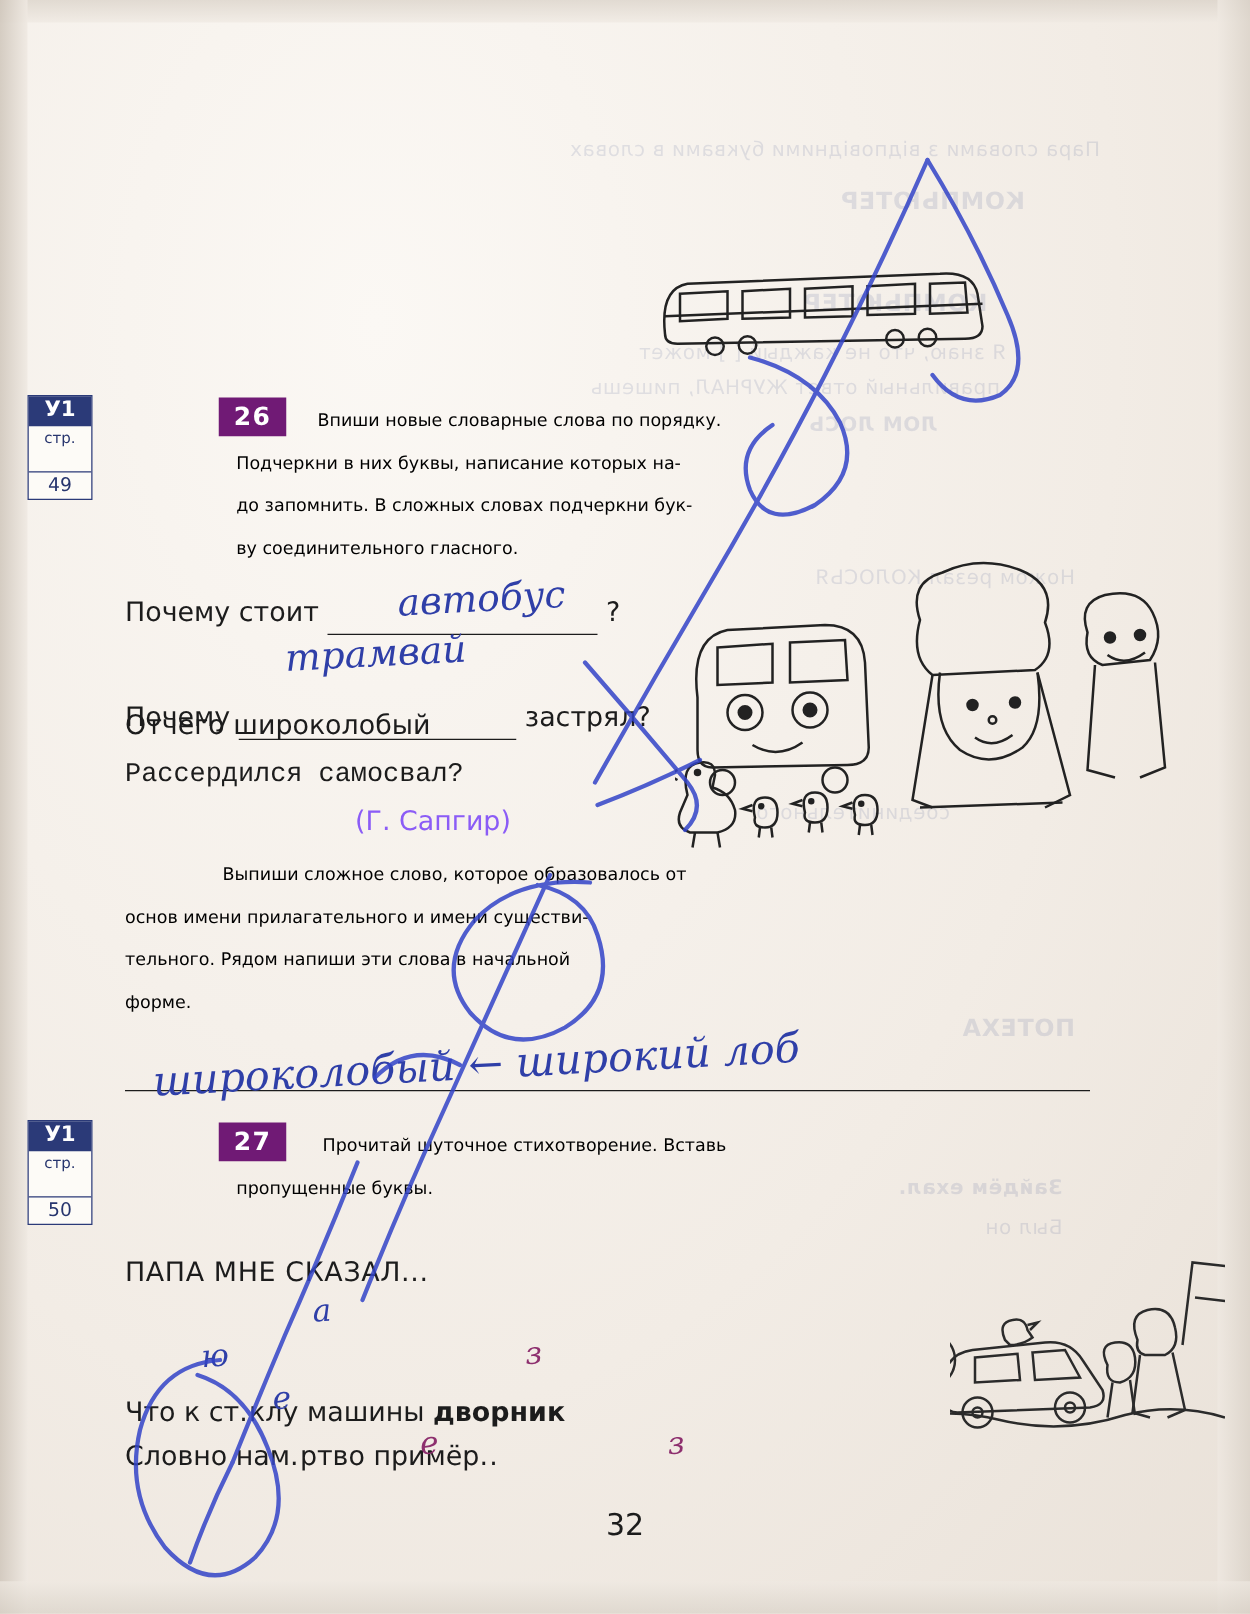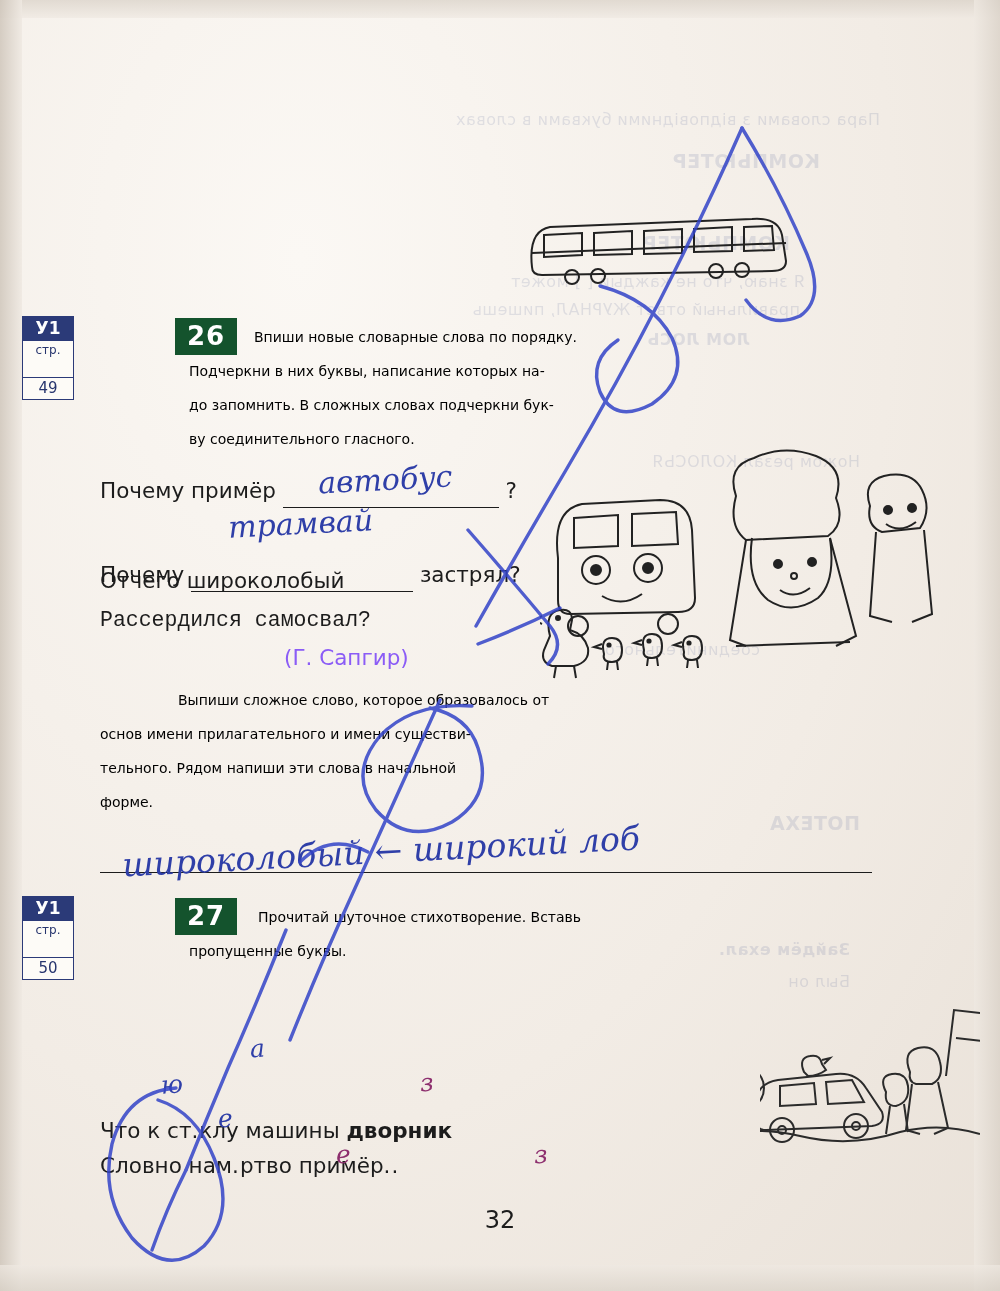--- a/index.html
+++ b/index.html
@@ -69,22 +69,22 @@
   }
   .marker .m-top{
     background:#2b3a78;color:#fff;font-weight:bold;font-size:17px;
     display:block;padding:1px 0 2px;
   }
   .marker .m-mid{display:block;font-size:12px;padding-top:2px;}
   .marker .m-bot{display:block;font-size:15px;border-top:1.4px solid #2b3a78;margin-top:19px;padding:1px 0;}
 
   
   .exnum{
-    position:absolute;background:#14532d;color:#fff;
-    font-weight:bold;font-size:26px;padding:3px 12px 4px;letter-spacing:1px;
+    position:absolute;background:#701a75;color:#fff;
+    font-weight:bold;font-size:20px;padding:3px 12px 4px;letter-spacing:1px;
   }
 
   
   .ptext{
     position:absolute;color:#000000;font-size:14px;line-height:34px;
     text-align:justify;
   }
   .ptext.nojust{text-align:left;}
   .poem{position:absolute;color:#1c1c1c;font-size:21.5px;line-height:35px;}
   .author{position:absolute;color:#8b5cf6;font-size:21.5px;}
@@ -164,21 +164,21 @@
   </div>
 
   <div class="exnum" style="left:175px;top:318px;">26</div>
 
   <div class="ptext" style="left:254px;top:320px;width:604px;">Впиши новые словарные слова по порядку.</div>
   <div class="ptext" style="left:189px;top:354px;width:669px;">Подчеркни в них буквы, написание которых на-</div>
   <div class="ptext" style="left:189px;top:388px;width:669px;">до запомнить. В сложных словах подчеркни бук-</div>
   <div class="ptext nojust" style="left:189px;top:422px;width:669px;">ву соединительного гласного.</div>
 
   <div class="poem" style="left:100px;top:473px;">
-    <span>Почему примёр</span>
+    <span>Почему стоит</span>
     <span class="blank" style="width:216px;height:26px;"></span>
     <span>?</span>
   </div>
 
   <div class="poem" style="left:100px;top:517px;margin-top:40px;">
     <span>Почему</span>
     <span class="blank" style="width:222px;height:26px;"></span>
     <span>застрял?</span>
   </div>
 
@@ -190,20 +190,21 @@
   <div class="ptext" style="left:100px;top:717px;width:757px;">основ имени прилагательного и имени существи-</div>
   <div class="ptext" style="left:100px;top:751px;width:757px;">тельного. Рядом напиши эти слова в начальной</div>
   <div class="ptext nojust" style="left:100px;top:785px;width:757px;">форме.</div>
 
   <div class="ruled" style="left:100px;top:872px;width:772px;"></div>
 
   <div class="exnum" style="left:175px;top:898px;">27</div>
   <div class="ptext" style="left:258px;top:900px;width:655px;">Прочитай шуточное стихотворение. Вставь</div>
   <div class="ptext nojust" style="left:189px;top:934px;width:600px;">пропущенные буквы.</div>
 
+  <div class="caps" style="left:100px;top:1006px;">ПАПА МНЕ СКАЗАЛ...</div>
 
 
 
   <div class="poem" style="left:100px;top:1113px;">
     <span>Что к ст</span><span class="gap">.</span><span>клу машины </span><span class="bold">дворник</span>
   </div>
 
   <div class="poem" style="left:100px;top:1148px;">
     <span>Словно нам</span><span class="gap">.</span><span>ртво примёр</span><span class="gap">.</span><span>.</span>
   </div>

